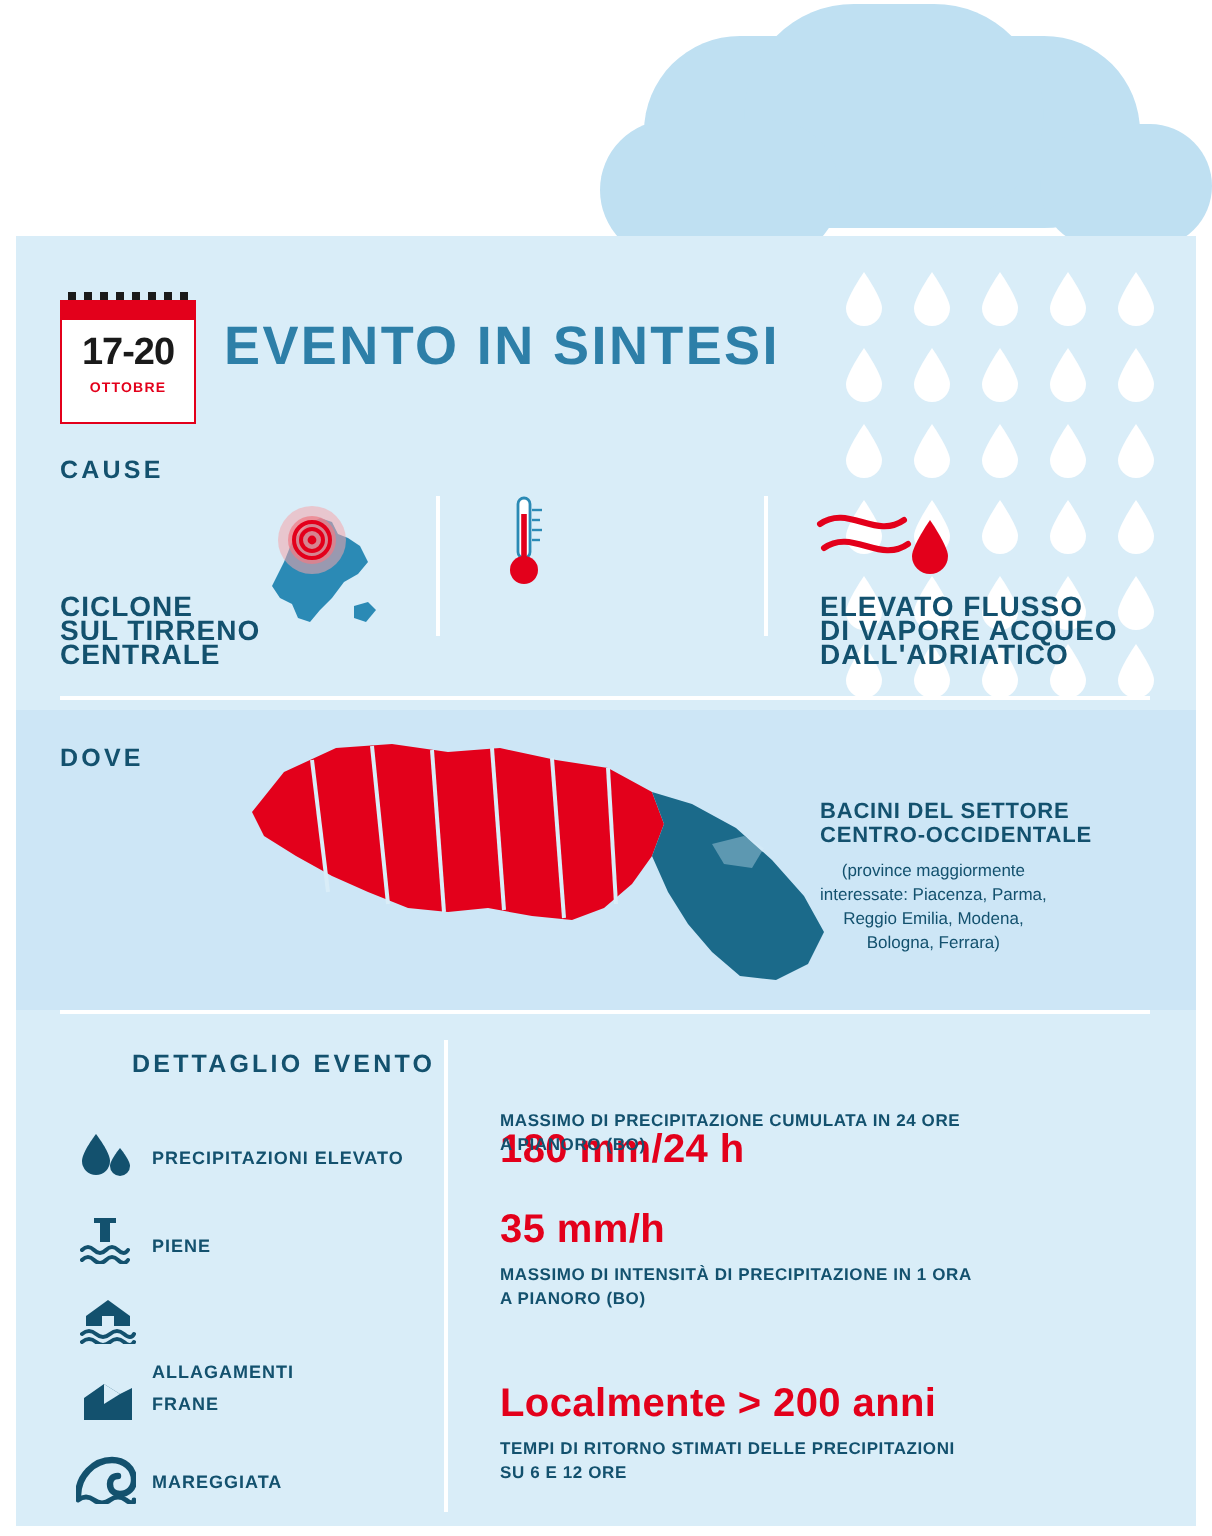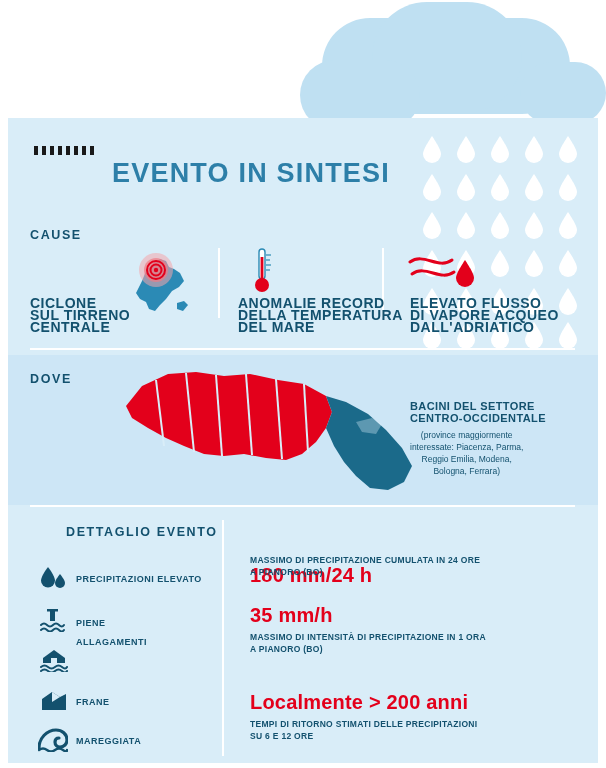--- a/index.html
+++ b/index.html
@@ -235,20 +235,25 @@
   <div class="cal-rings">
     <div class="cal-ring" style="left:4px"></div>
     <div class="cal-ring" style="left:12px"></div>
     <div class="cal-ring" style="left:20px"></div>
     <div class="cal-ring" style="left:28px"></div>
     <div class="cal-ring" style="left:36px"></div>
     <div class="cal-ring" style="left:44px"></div>
     <div class="cal-ring" style="left:52px"></div>
     <div class="cal-ring" style="left:60px"></div>
   </div>
+  <div class="cal">
+    <div class="cal-top"></div>
+    <div class="cal-day">17-20</div>
+    <div class="cal-month">OTTOBRE</div>
+  </div>
 
   <div class="title">EVENTO IN SINTESI</div>
 
   <div class="section-label" style="left:30px;top:228px;">CAUSE</div>
   <div class="divider" style="left:30px;top:348px;width:545px;"></div>
 
   <div class="vline" style="left:218px;top:248px;height:70px;"></div>
   <div class="vline" style="left:382px;top:248px;height:70px;"></div>
 
   <div class="italy">
@@ -274,23 +279,20 @@
       <rect x="10.6" y="12" width="2.8" height="24" fill="#e3001b"></rect>
       <circle cx="12" cy="40" r="7" fill="#e3001b"></circle>
       <g stroke="#2b8ab5" stroke-width="1.2">
         <line x1="16" y1="10" x2="21" y2="10"></line>
         <line x1="16" y1="15" x2="20" y2="15"></line>
         <line x1="16" y1="20" x2="21" y2="20"></line>
         <line x1="16" y1="25" x2="20" y2="25"></line>
       </g>
     </svg>
   </div>
-  <div class="cause-text" style="left:238px;top:297px;white-space:pre-line;">ANOMALIE RECORD
-DELLA TEMPERATURA
-DEL MARE</div>
 
   <div class="flux">
     <svg width="72" height="48" viewBox="0 0 72 48">
       <g fill="none" stroke="#e3001b" stroke-width="3" stroke-linecap="round">
         <path d="M2 14 C16 4 30 22 44 12"></path>
         <path d="M4 26 C18 16 32 34 46 24"></path>
       </g>
       <path d="M57 12 C57 12 66 25 66 30 A9 9 0 0 1 48 30 C48 25 57 12 57 12 Z" fill="#e3001b"></path>
     </svg>
   </div>
@@ -350,21 +352,21 @@
   <div class="det-icon" style="left:40px;top:648px;">
     <svg width="28" height="24" viewBox="0 0 28 24">
       <path d="M3 10 L14 2 L25 10 L25 15 L3 15 Z" fill="#13516e"></path>
       <rect x="11" y="10" width="6" height="5" fill="#d9edf8"></rect>
       <g stroke="#13516e" stroke-width="2" fill="none" stroke-linecap="round">
         <path d="M1 19 q3.5 -3 7 0 t7 0 t7 0 t5 0"></path>
         <path d="M1 23 q3.5 -3 7 0 t7 0 t7 0 t5 0"></path>
       </g>
     </svg>
   </div>
-  <div class="det-item" style="left:76px;top:637px;text-align:right;">ALLAGAMENTI</div>
+  <div class="det-item" style="left:76px;top:681px;text-align:right;">ALLAGAMENTI</div>
 
   <div class="det-icon" style="left:40px;top:690px;">
     <svg width="28" height="22" viewBox="0 0 28 22">
       <path d="M2 20 L2 9 L12 2 L20 7 L26 4 L26 20 Z" fill="#13516e"></path>
       <path d="M12 2 L20 7 L12 12 Z" fill="#d9edf8"></path>
     </svg>
   </div>
   <div class="det-item" style="left:76px;top:697px;">FRANE</div>
 
   <div class="det-icon" style="left:38px;top:728px;">

